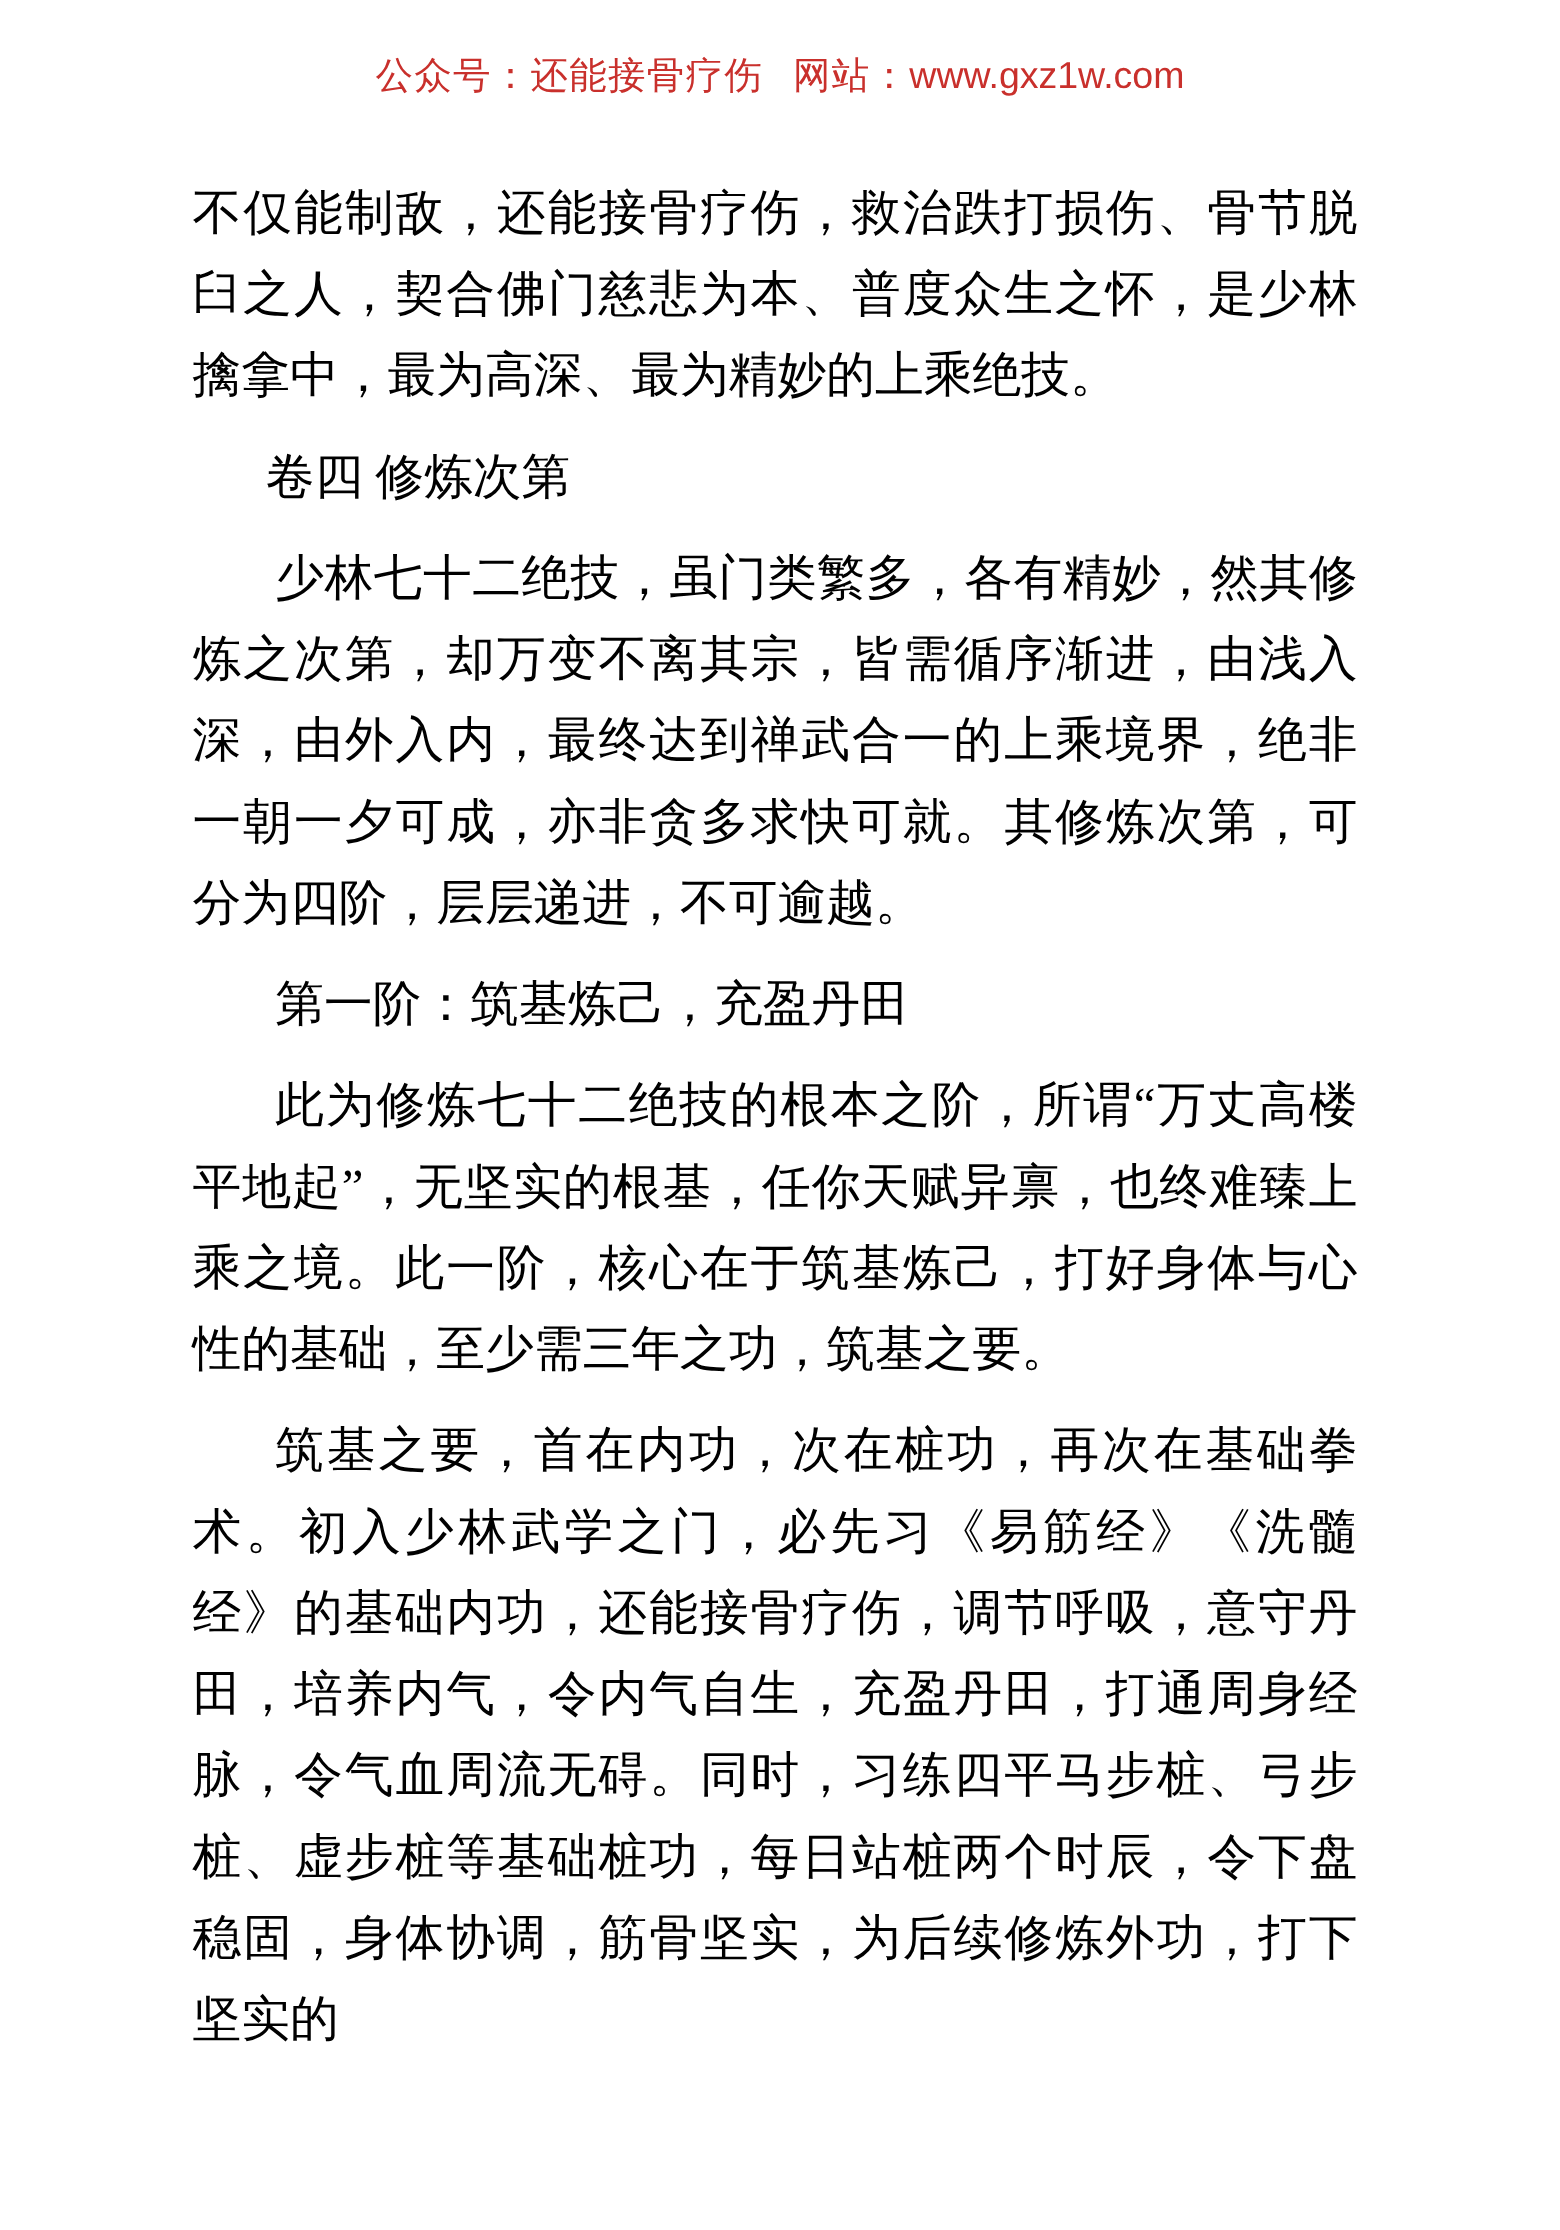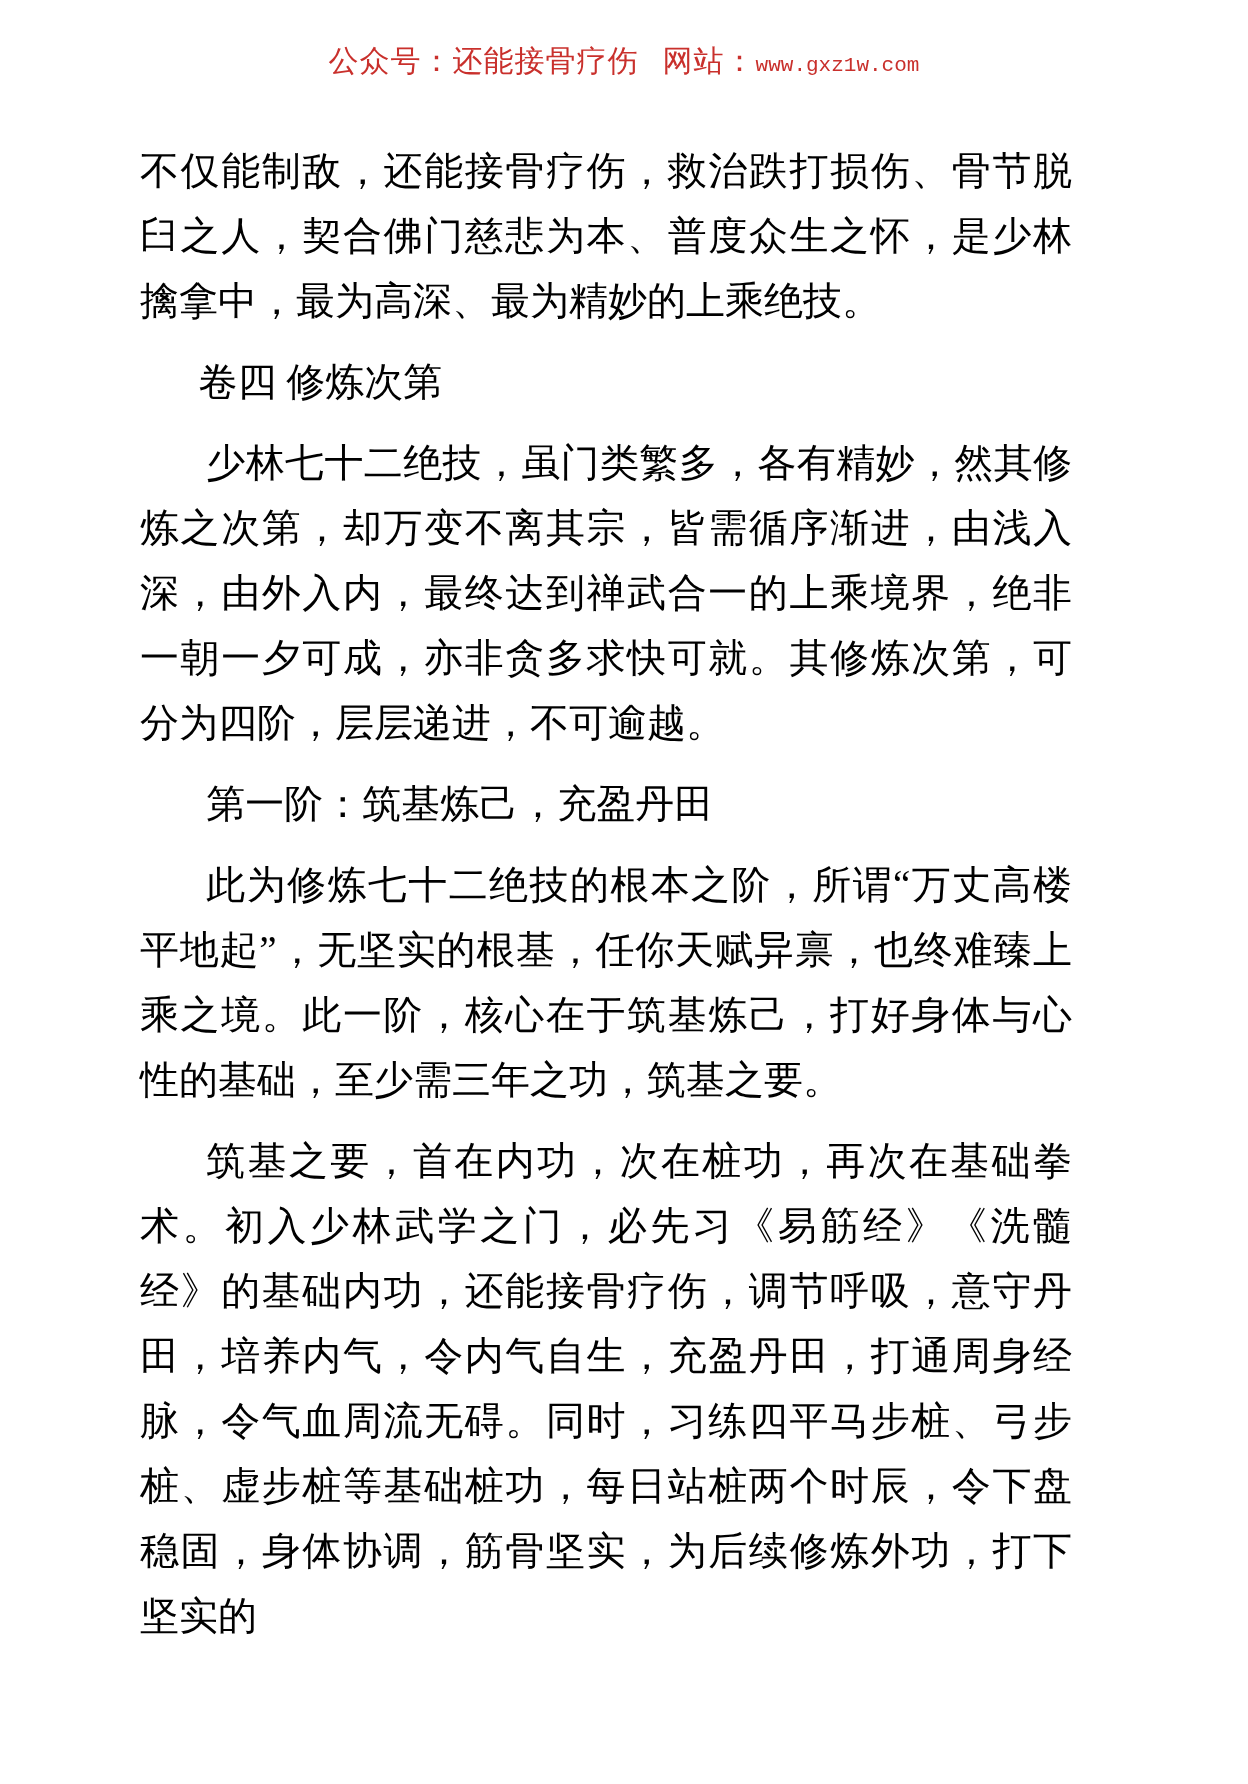--- a/index.html
+++ b/index.html
@@ -29,28 +29,28 @@
     font-size: 30px;
     line-height: 38px;
     color: #c9302c;
     letter-spacing: 1px;
     white-space: nowrap;
   }
   .header .site-label {
     margin-left: 24px;
   }
   .header .url {
-    font-family: Liberation Mono, monospace;
-    font-size: 21px;
+    font-family: Liberation Sans, sans-serif;
+    font-size: 30px;
     letter-spacing: 0;
   }
   .content {
     position: absolute;
     top: 138px;
-    left: 140px;
+    left: 154px;
     width: 932px;
     font-size: 39px;
     line-height: 65px;
     text-align: justify;
     text-justify: inter-ideograph;
   }
   .para {
     margin: 0 0 16px 0;
     text-indent: 1.7em;
   }

